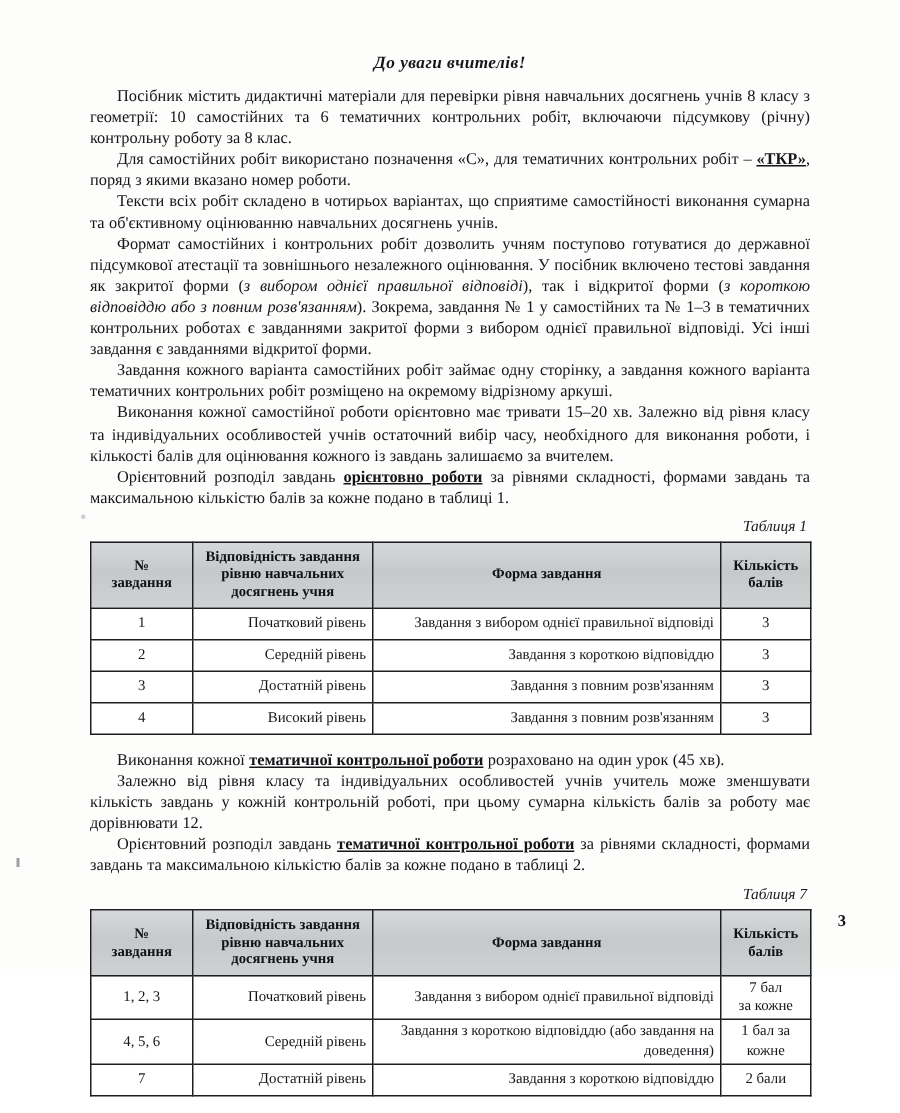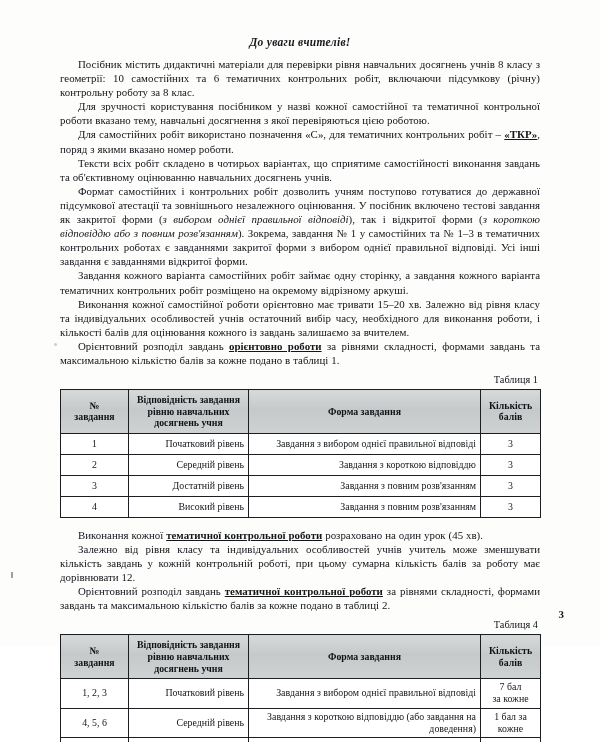--- a/index.html
+++ b/index.html
@@ -50,20 +50,21 @@
     color: #131519;
     word-spacing: 0.2px;
   }
   p.para + p.para { margin-top: 0px; }
 
   .b { font-weight: 700; text-decoration: underline; }
   .i { font-style: italic; }
 
   .table-caption {
     text-align: right;
+    font-style: italic;
     font-size: 10.3px;
     margin: 7px 0 4px 0;
     padding-right: 2px;
     color: #15171b;
   }
 
   table.grid {
     border-collapse: collapse;
     width: 480px;
     table-layout: fixed;
@@ -135,25 +136,24 @@
 
   <div class="margin-tick"></div>
   <div class="margin-tick2"></div>
 
   <div class="content">
 
     <div class="doc-title">До уваги вчителів!</div>
 
     <p class="para">Посібник містить дидактичні матеріали для перевірки рівня навчальних досягнень учнів 8 класу з геометрії: 10 самостійних та 6 тематичних контрольних робіт, включаючи підсумкову (річну) контрольну роботу за 8 клас.</p>
 
-    <p class="para">Для зручності користування посібником у назві кожної самостійної та тематичної контрольної роботи вказано тему, навчальні досягнення з якої перевіряються цією роботою.</p>
 
     <p class="para"><span>Для самостійних робіт використано позначення «С», для тематичних контрольних робіт – </span><span class="b">«ТКР»</span><span>, поряд з якими вказано номер роботи.</span></p>
 
-    <p class="para">Тексти всіх робіт складено в чотирьох варіантах, що сприятиме самостійності виконання завдань та об'єктивному оцінюванню навчальних досягнень учнів.</p>
+    <p class="para">Тексти всіх робіт складено в чотирьох варіантах, що сприятиме самостійності виконання сумарна та об'єктивному оцінюванню навчальних досягнень учнів.</p>
 
     <p class="para"><span>Формат самостійних і контрольних робіт дозволить учням поступово готуватися до державної підсумкової атестації та зовнішнього незалежного оцінювання. У посібник включено тестові завдання як закритої форми (</span><span class="i">з вибором однієї правильної відповіді</span><span>), так і відкритої форми (</span><span class="i">з короткою відповіддю або з повним розв'язанням</span><span>). Зокрема, завдання № 1 у самостійних та № 1–3 в тематичних контрольних роботах є завданнями закритої форми з вибором однієї правильної відповіді. Усі інші завдання є завданнями відкритої форми.</span></p>
 
     <p class="para">Завдання кожного варіанта самостійних робіт займає одну сторінку, а завдання кожного варіанта тематичних контрольних робіт розміщено на окремому відрізному аркуші.</p>
 
     <p class="para">Виконання кожної самостійної роботи орієнтовно має тривати 15–20 хв. Залежно від рівня класу та індивідуальних особливостей учнів остаточний вибір часу, необхідного для виконання роботи, і кількості балів для оцінювання кожного із завдань залишаємо за вчителем.</p>
 
     <p class="para"><span>Орієнтовний розподіл завдань </span><span class="b">орієнтовно роботи</span><span> за рівнями складності, формами завдань та максимальною кількістю балів за кожне подано в таблиці 1.</span></p>
 
     <div class="table-caption">Таблиця 1</div>
@@ -212,21 +212,21 @@
     </table>
 
     <div class="gap-after-table"></div>
 
     <p class="para"><span>Виконання кожної </span><span class="b">тематичної контрольної роботи</span><span> розраховано на один урок (45 хв).</span></p>
 
     <p class="para">Залежно від рівня класу та індивідуальних особливостей учнів учитель може зменшувати кількість завдань у кожній контрольній роботі, при цьому сумарна кількість балів за роботу має дорівнювати 12.</p>
 
     <p class="para"><span>Орієнтовний розподіл завдань </span><span class="b">тематичної контрольної роботи</span><span> за рівнями складності, формами завдань та максимальною кількістю балів за кожне подано в таблиці 2.</span></p>
 
-    <div class="table-caption">Таблиця 4</div>
+    <div class="table-caption">Таблиця 7</div>
 
     <table class="grid t2">
       <colgroup>
         <col class="c-num">
           <col class="c-level">
           <col class="c-form">
           <col class="c-score">
       </colgroup>
       <thead>
         <tr>

